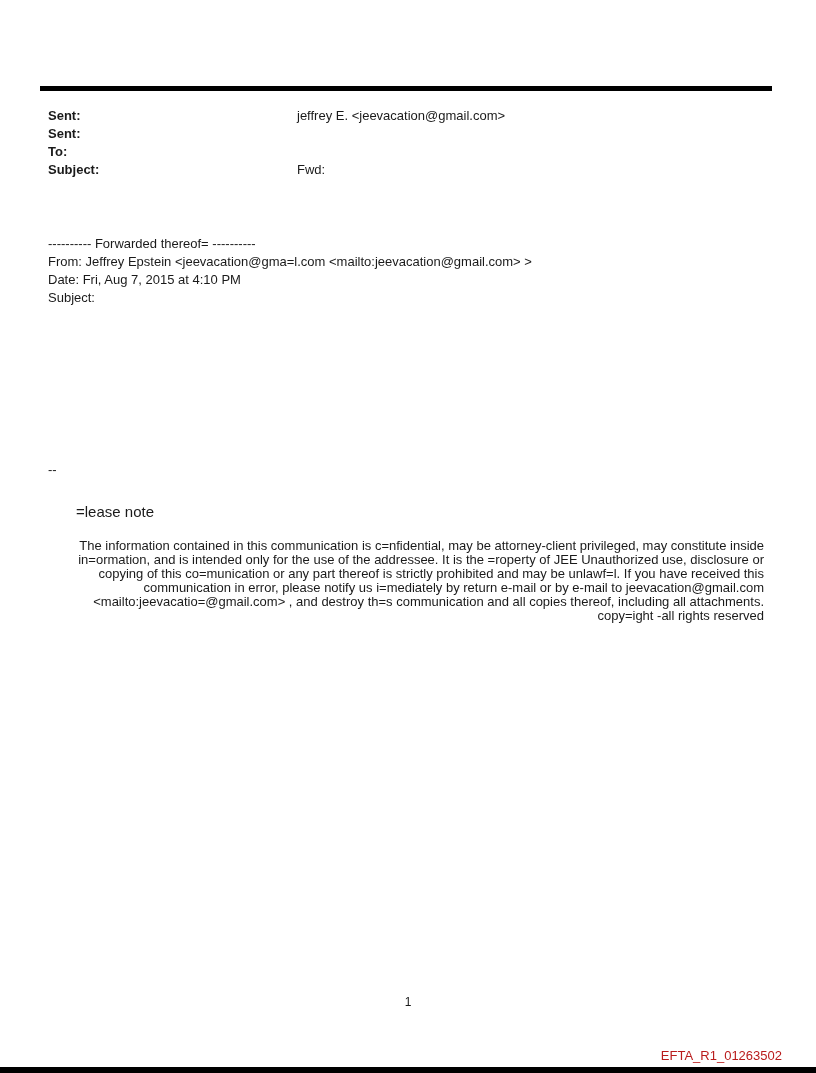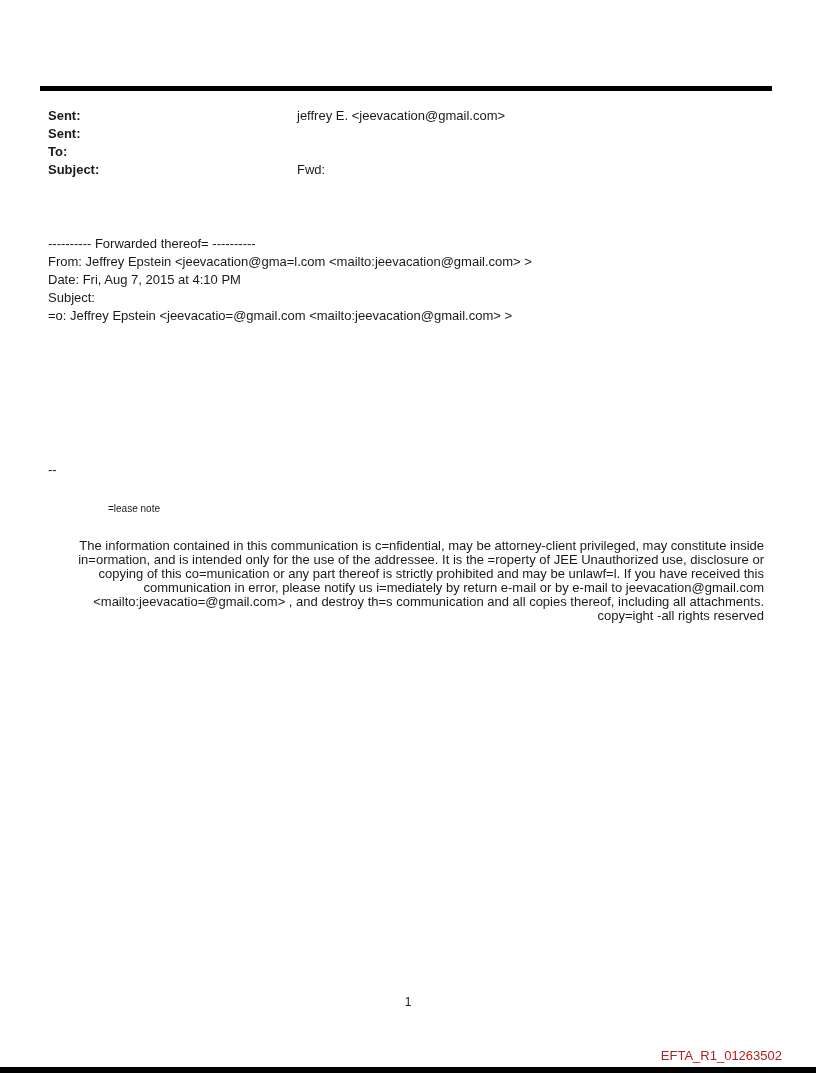--- a/index.html
+++ b/index.html
@@ -46,22 +46,21 @@
   .sig-dashes {
     position: absolute;
     left: 48px;
     top: 462px;
     font-size: 13px;
   }
   .note-line {
     position: absolute;
     left: 76px;
     top: 503px;
-    font-size: 10px;
-    margin-left: 32px;
+    font-size: 15px;
   }
   .disclaimer {
     position: absolute;
     left: 48px;
     top: 539px;
     width: 716px;
     font-size: 13px;
     line-height: 14px;
     text-align: right;
   }
@@ -109,21 +108,20 @@
     <span class="header-label">Subject:</span>
     <span class="header-value">Fwd:</span>
   </div>
 </div>
 
 <div class="forward-block">
   <div>---------- Forwarded thereof= ----------</div>
   <div>From: Jeffrey Epstein &lt;jeevacation@gma=l.com &lt;mailto:jeevacation@gmail.com&gt; &gt;</div>
   <div>Date: Fri, Aug 7, 2015 at 4:10 PM</div>
   <div>Subject:</div>
-  <div>=o: Jeffrey Epstein &lt;jeevacatio=@gmail.com &lt;mailto:jeevacation@gmail.com&gt; &gt;</div>
 </div>
 
 <div class="sig-dashes">--</div>
 
 <div class="note-line">=lease note</div>
 
 <div class="disclaimer">The information contained in this communication is c=nfidential, may be attorney-client privileged, may constitute inside in=ormation, and is intended only for the use of the addressee. It is the =roperty of JEE Unauthorized use, disclosure or copying of this co=munication or any part thereof is strictly prohibited and may be unlawf=l. If you have received this communication in error, please notify us i=mediately by return e-mail or by e-mail to jeevacation@gmail.com &lt;mailto:jeevacatio=@gmail.com&gt; , and destroy th=s communication and all copies thereof, including all attachments. copy=ight -all rights reserved</div>
 
 <div class="page-number">1</div>
 

